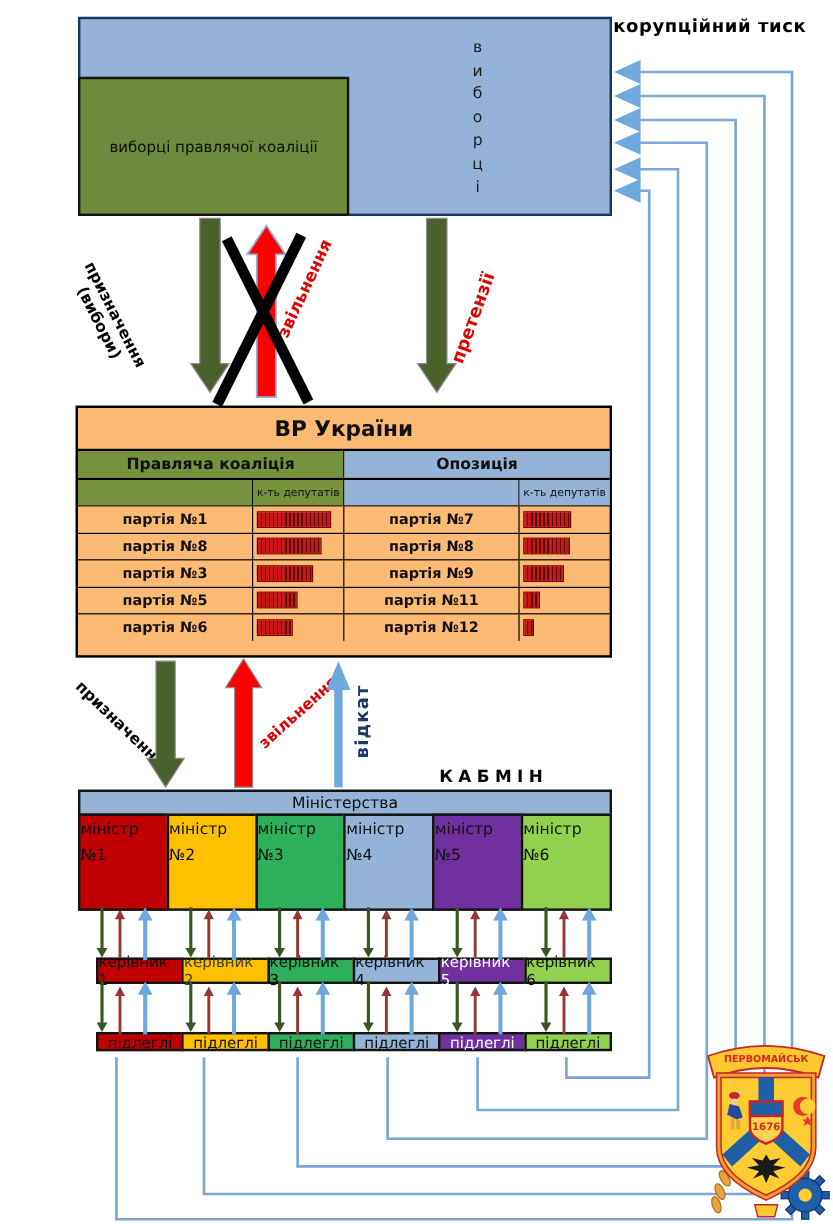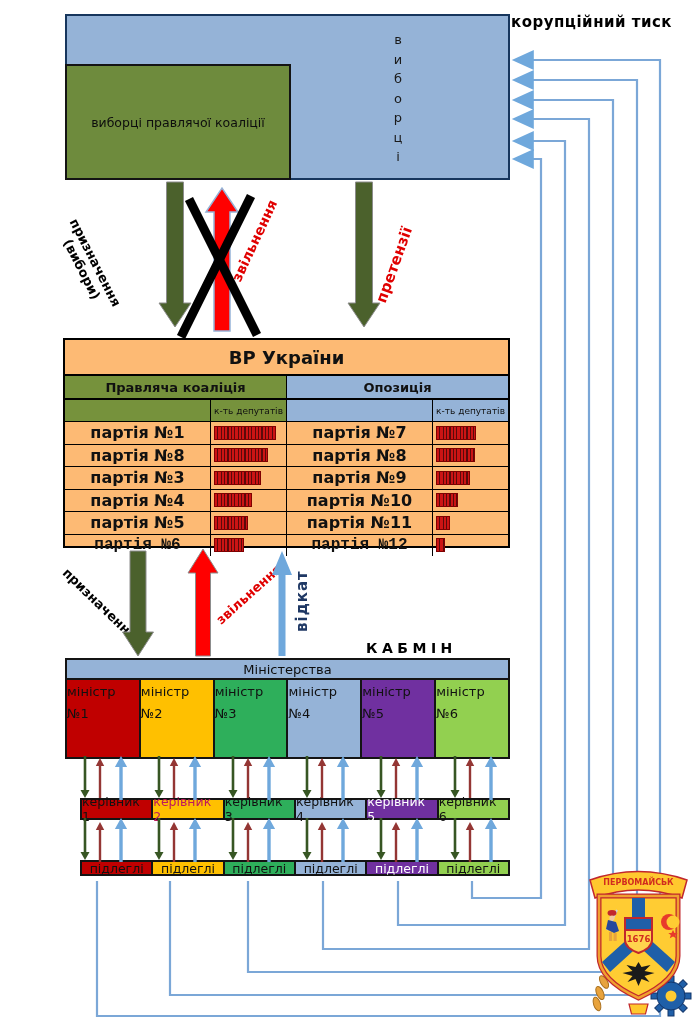--- a/index.html
+++ b/index.html
@@ -39,23 +39,23 @@
   .vr-head{display:flex;height:22px;border-bottom:2px solid #000;font-size:13px;font-weight:bold;}
   .vr-head>div{width:50%;display:flex;align-items:center;justify-content:center;}
   .cgreen{background:#76923C;}
   .cblue{background:#95B3D7;}
   .vr-sub{display:flex;height:21px;border-bottom:1.5px solid #000;font-size:9px;}
   .vr-sub>div{display:flex;align-items:center;justify-content:center;}
   .w147{width:147px;border-right:1.5px solid #000;}
   .w76{width:76px;border-right:1.5px solid #000;}
   .w76l{width:76px;}
   .vr-row{display:flex;height:21.5px;border-bottom:1.5px solid #000;align-items:center;}
-  .vr-row:last-child{border-bottom:none;font-family:Liberation Mono, monospace;}
+  .vr-row:last-child{border-bottom:none;}
   .pname{width:147px;border-right:1.5px solid #000;align-self:stretch;display:flex;align-items:center;
-         justify-content:center;font-size:16px;font-weight:bold;}
+         justify-content:center;font-size:12px;font-weight:bold;}
   .pbarcell{width:76px;border-right:1.5px solid #000;align-self:stretch;display:flex;align-items:center;}
   .pbarcell.last{border-right:none;}
   .dbar{height:12px;margin-left:3px;border:1px solid #7f0000;
         background:repeating-linear-gradient(90deg,#CC1414 0px,#CC1414 2.2px,#5A0A0A 2.2px,#5A0A0A 3.4px);}
 
   
   .min-header{left:65px;top:658px;width:445px;height:22px;background:#95B3D7;border:2px solid #141414;
               display:flex;align-items:center;justify-content:center;font-size:13px;color:#0d0d0d;}
   .row6{left:65px;width:445px;display:flex;}
   .ministers{top:678px;height:81px;}
@@ -129,30 +129,20 @@
       <div class="pname">партія №3</div>
       <div class="pbarcell">
           <div class="dbar" style="width: 45px;"></div>
         </div>
       <div class="pname">партія №9</div>
       <div class="pbarcell last">
           <div class="dbar" style="width: 32px;"></div>
         </div>
     </div>
     <div class="vr-row">
-      <div class="pname">партія №4</div>
-      <div class="pbarcell">
-          <div class="dbar" style="width: 36px;"></div>
-        </div>
-      <div class="pname">партія №10</div>
-      <div class="pbarcell last">
-          <div class="dbar" style="width: 20px;"></div>
-        </div>
-    </div>
-    <div class="vr-row">
       <div class="pname">партія №5</div>
       <div class="pbarcell">
           <div class="dbar" style="width: 32px;"></div>
         </div>
       <div class="pname">партія №11</div>
       <div class="pbarcell last">
           <div class="dbar" style="width: 12px;"></div>
         </div>
     </div>
     <div class="vr-row">
@@ -202,21 +192,21 @@
       <div class="l2">№5</div>
     </div>
     <div class="mbox" style="background-color: rgb(146, 208, 80); color: rgb(17, 17, 17);">
       <div class="l1">міністр</div>
       <div class="l2">№6</div>
     </div>
   </div>
 
   <div class="abs row6 managers">
     <div class="kbox" style="background-color: rgb(192, 0, 0); color: rgb(17, 17, 17);">керівник 1</div>
-    <div class="kbox" style="background-color: rgb(255, 192, 0); color: #be185d;">керівник 2</div>
+    <div class="kbox" style="background-color: rgb(255, 192, 0); color: #404040;">керівник 2</div>
     <div class="kbox" style="background-color: rgb(46, 175, 91); color: rgb(17, 17, 17);">керівник 3</div>
     <div class="kbox" style="background-color: rgb(149, 179, 215); color: rgb(17, 17, 17);">керівник 4</div>
     <div class="kbox" style="background-color: rgb(112, 48, 160); color: rgb(255, 255, 255);">керівник 5</div>
     <div class="kbox" style="background-color: rgb(146, 208, 80); color: rgb(17, 17, 17);">керівник 6</div>
   </div>
 
   <div class="abs row6 subs">
     <div class="kbox" style="background-color: rgb(192, 0, 0); color: rgb(17, 17, 17);">підлеглі</div>
     <div class="kbox" style="background-color: rgb(255, 192, 0); color: rgb(17, 17, 17);">підлеглі</div>
     <div class="kbox" style="background-color: rgb(46, 175, 91); color: rgb(17, 17, 17);">підлеглі</div>

